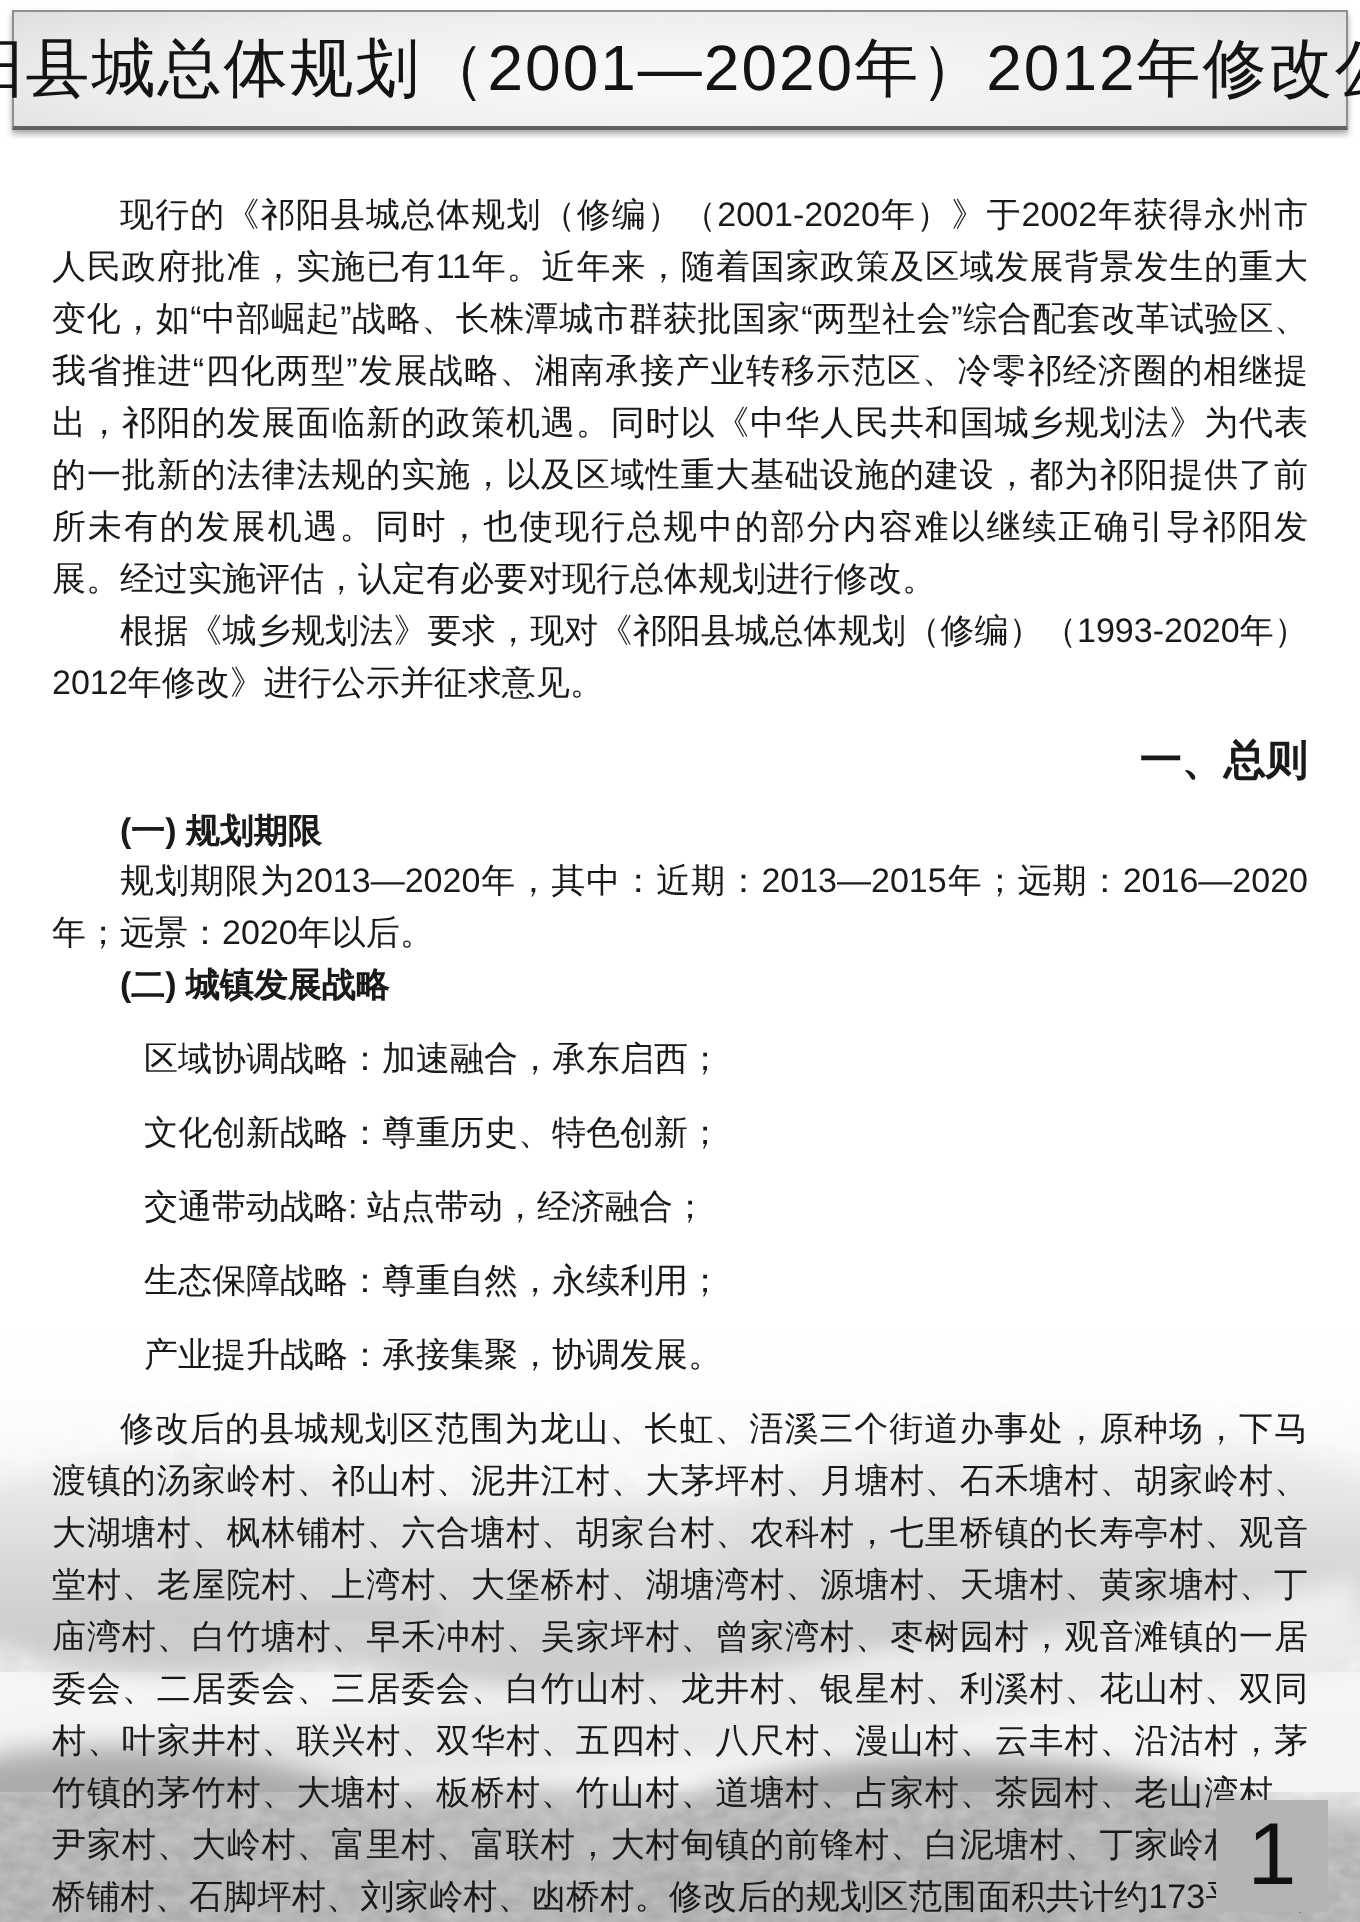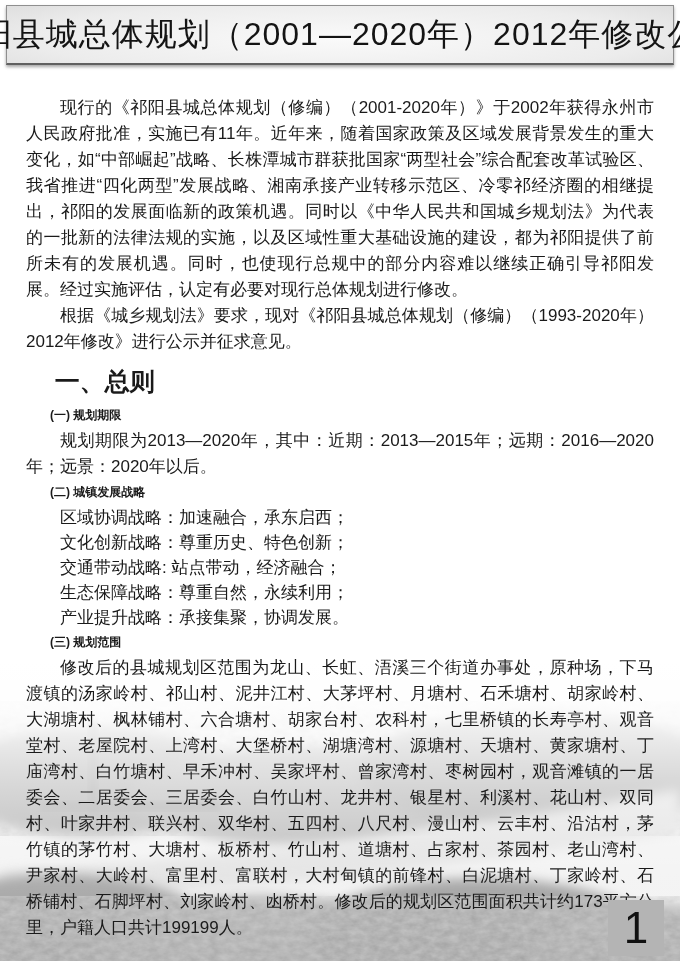--- a/index.html
+++ b/index.html
@@ -29,29 +29,29 @@
   .content{
     position:absolute;top:62px;left:0;right:0;
     padding:33px 26px 0 26px;
     font-size:17px;line-height:26px;
     text-align:justify;
     z-index:2;
   }
   .para{margin:0;text-indent:2em;}
   .section-heading{
     margin:9px 0 5px 0;
-    font-size:25px;font-weight:bold;line-height:34px;
-    text-indent:1.15em;text-align:left;
+    font-size:21px;font-weight:bold;line-height:34px;
+    text-indent:1.15em;text-align:right;
   }
   .sub-title{
-    margin:0;font-size:12px;font-weight:bold;line-height:25px;
+    margin:0;font-size:17px;font-weight:bold;line-height:25px;
     text-indent:2em;text-align:left;
   }
   .strategy{
-    margin:0;line-height:25px;text-indent:2em;text-align:left;
+    margin:12px;line-height:25px;text-indent:2em;text-align:left;
   }
   
   .photo{
     position:absolute;left:0;right:0;bottom:0;height:300px;
     z-index:1;overflow:hidden;
   }
   .photo svg{display:block;}
   .photo-fade{
     position:absolute;inset:0;
     background:linear-gradient(180deg,
@@ -125,21 +125,20 @@
     <p class="sub-title">(一) 规划期限</p>
     <p class="para">规划期限为2013—2020年，其中：近期：2013—2015年；远期：2016—2020年；远景：2020年以后。</p>
 
     <p class="sub-title">(二) 城镇发展战略</p>
     <p class="strategy">区域协调战略：加速融合，承东启西；</p>
     <p class="strategy">文化创新战略：尊重历史、特色创新；</p>
     <p class="strategy">交通带动战略: 站点带动，经济融合；</p>
     <p class="strategy">生态保障战略：尊重自然，永续利用；</p>
     <p class="strategy">产业提升战略：承接集聚，协调发展。</p>
 
-    <p class="sub-title">(三) 规划范围</p>
     <p class="para">修改后的县城规划区范围为龙山、长虹、浯溪三个街道办事处，原种场，下马渡镇的汤家岭村、祁山村、泥井江村、大茅坪村、月塘村、石禾塘村、胡家岭村、大湖塘村、枫林铺村、六合塘村、胡家台村、农科村，七里桥镇的长寿亭村、观音堂村、老屋院村、上湾村、大堡桥村、湖塘湾村、源塘村、天塘村、黄家塘村、丁庙湾村、白竹塘村、早禾冲村、吴家坪村、曾家湾村、枣树园村，观音滩镇的一居委会、二居委会、三居委会、白竹山村、龙井村、银星村、利溪村、花山村、双同村、叶家井村、联兴村、双华村、五四村、八尺村、漫山村、云丰村、沿沽村，茅竹镇的茅竹村、大塘村、板桥村、竹山村、道塘村、占家村、茶园村、老山湾村、尹家村、大岭村、富里村、富联村，大村甸镇的前锋村、白泥塘村、丁家岭村、石桥铺村、石脚坪村、刘家岭村、凼桥村。修改后的规划区范围面积共计约173平方公里，户籍人口共计199199人。</p>
   </div>
 
   <div class="page-badge">
     <span>1</span>
   </div>
 
 </div>
 
 </body></html>

